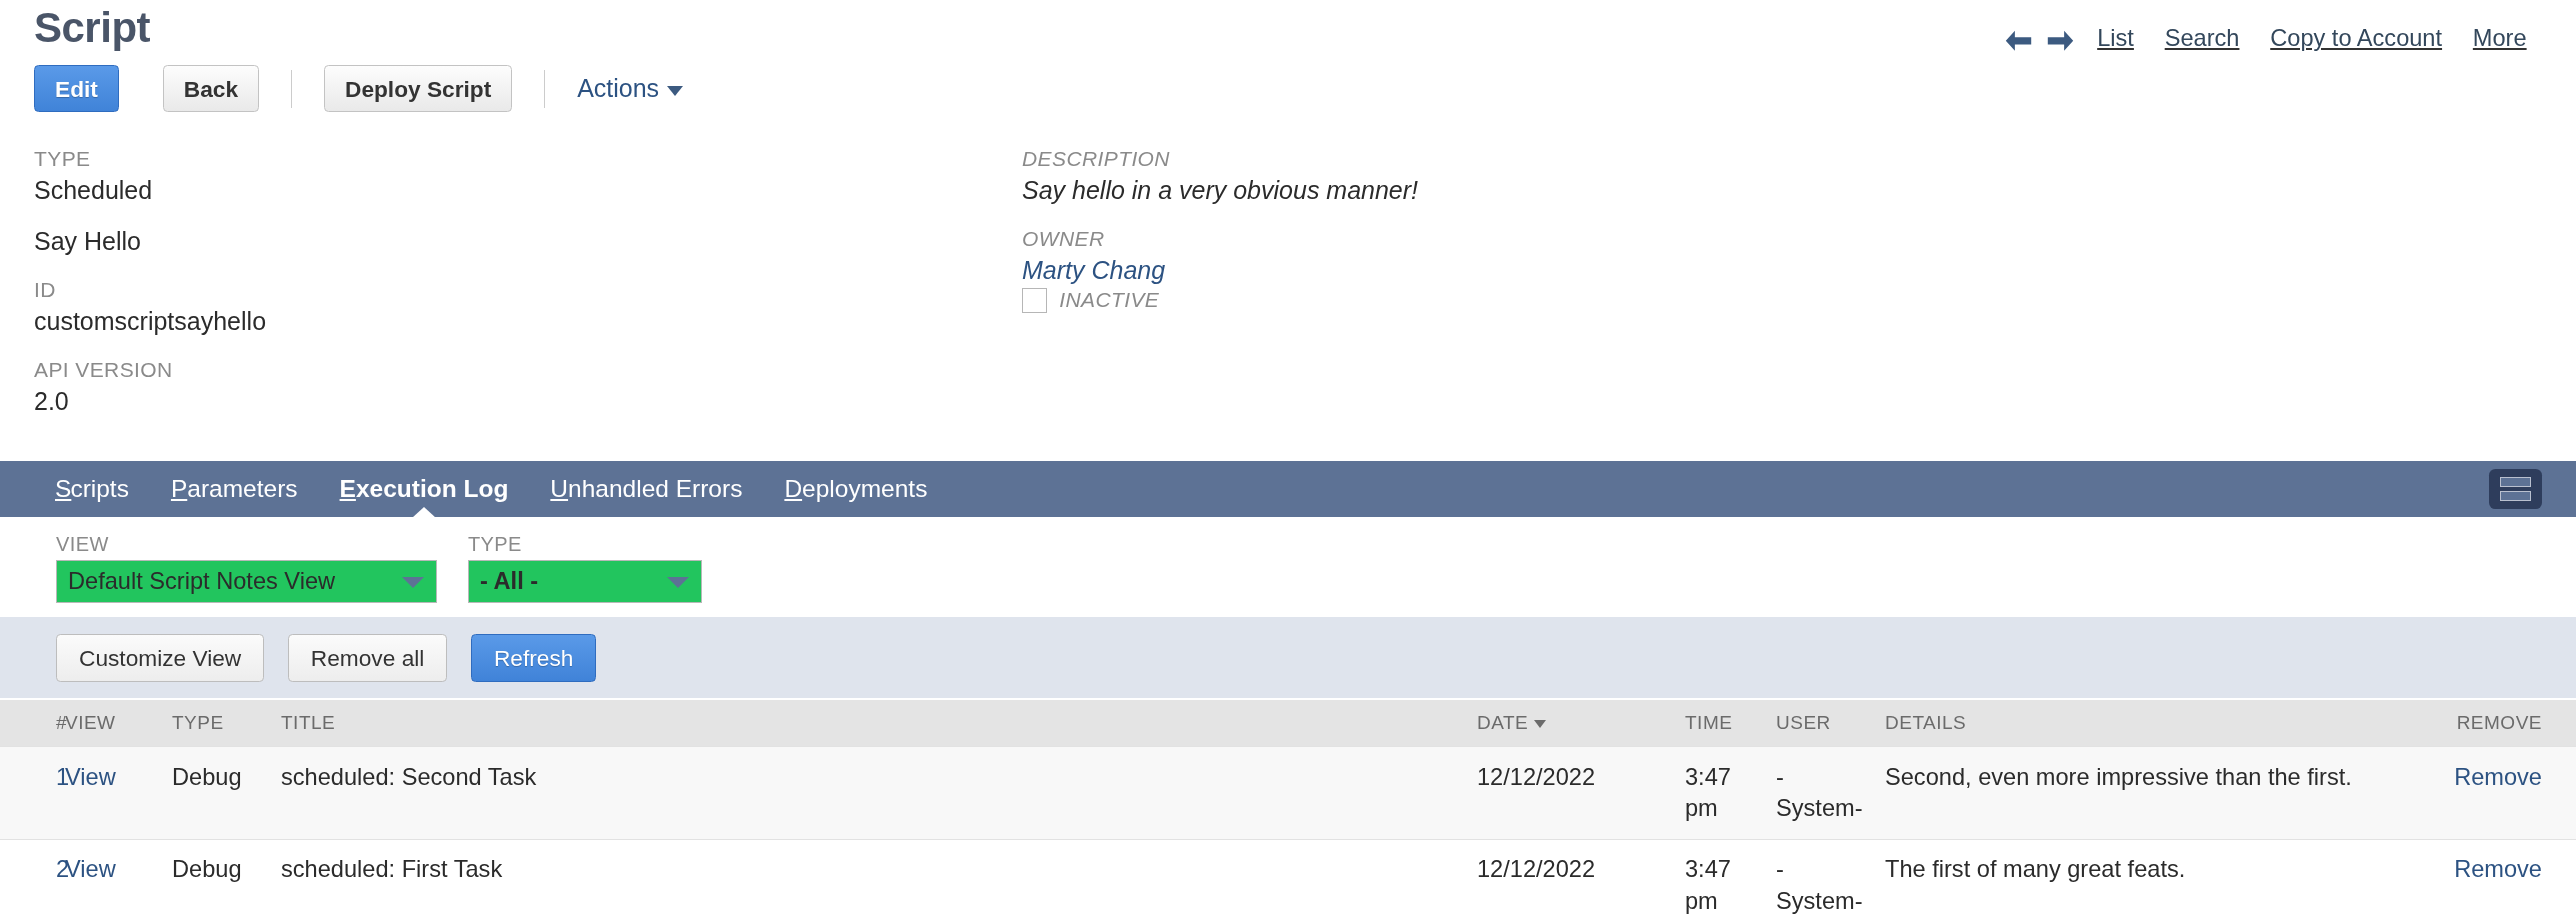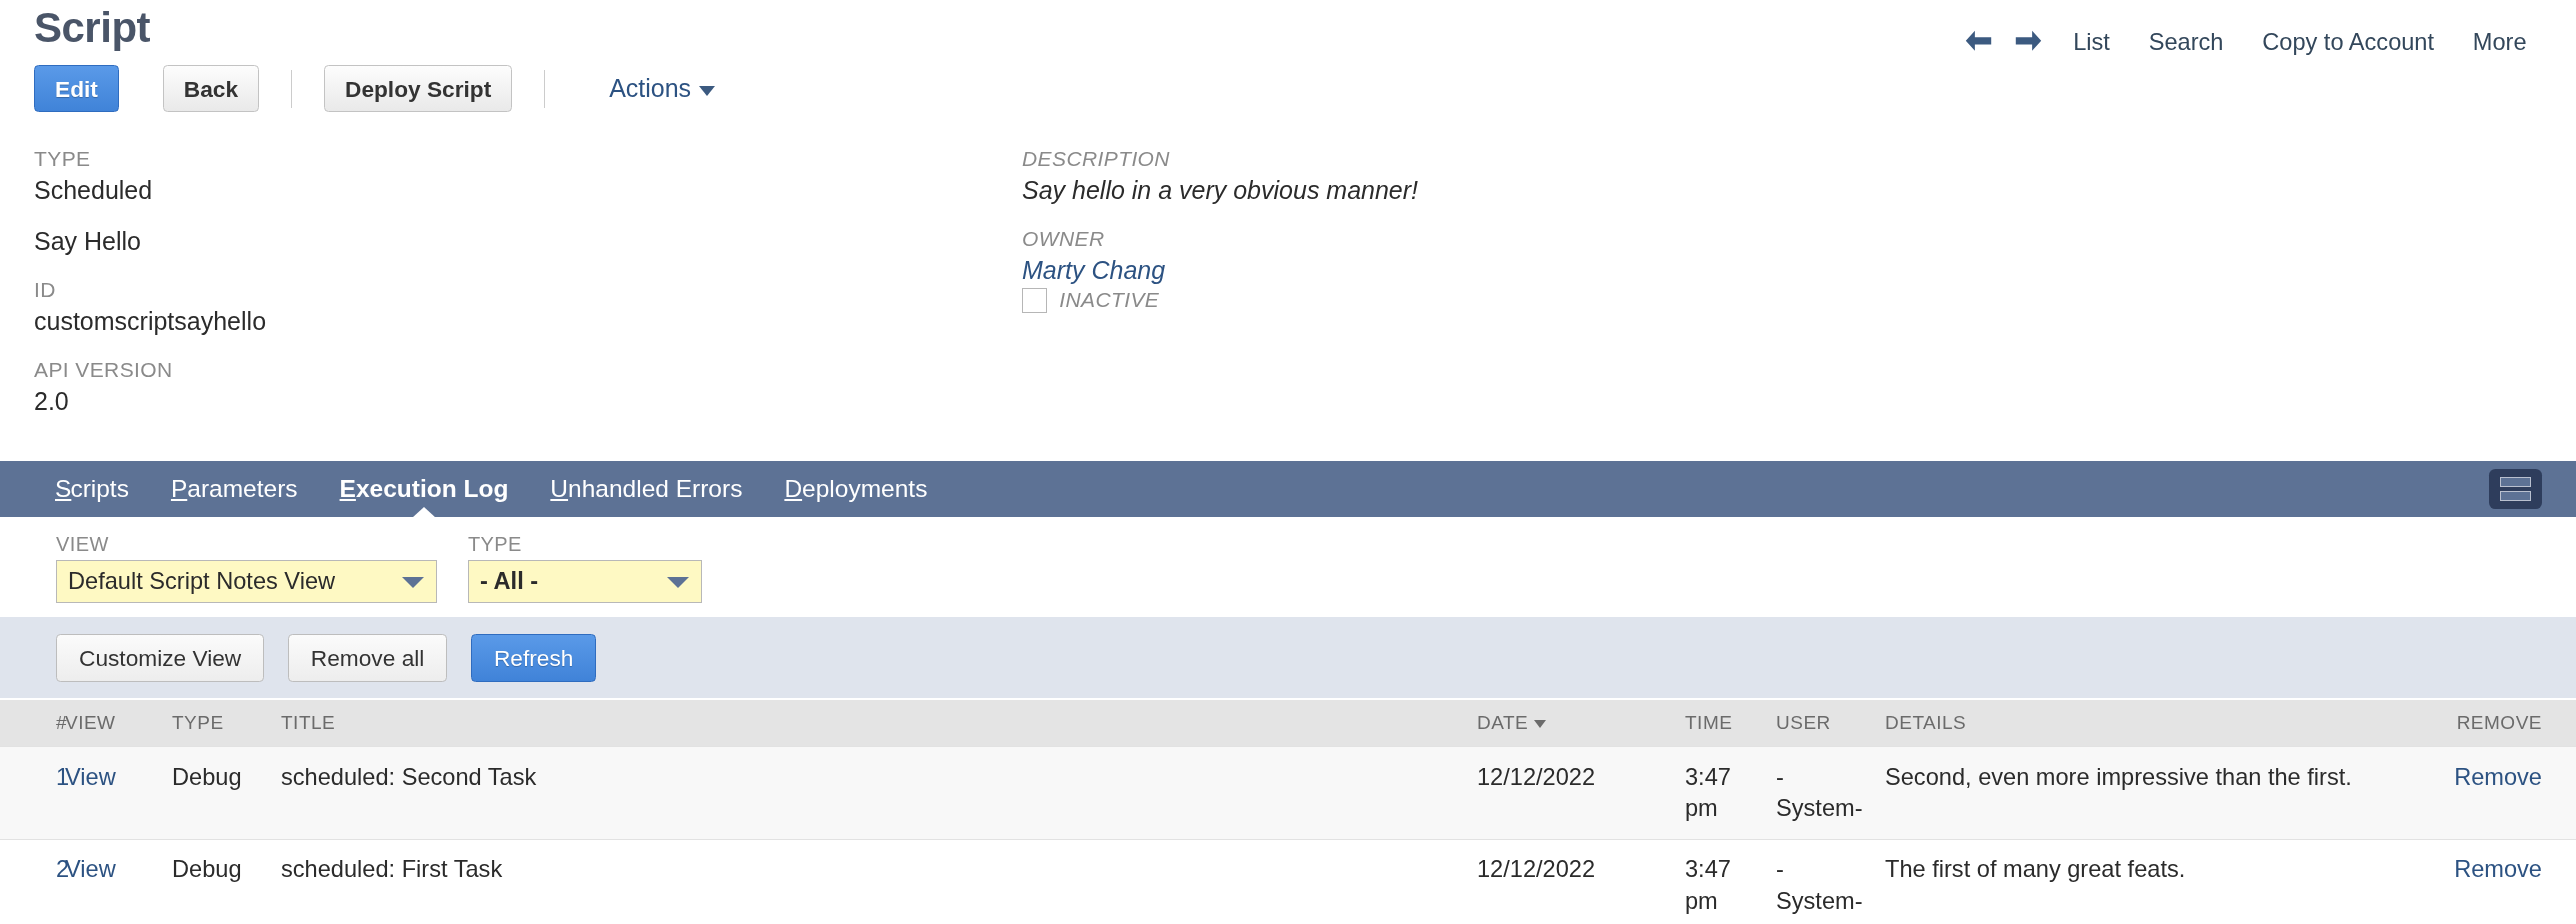--- a/index.html
+++ b/index.html
@@ -32,23 +32,24 @@
     font-weight: bold;
     color: #4a5568;
     letter-spacing: -0.5px;
     line-height: 1.1;
     margin: 0;
   }
 
   
   .top-nav {
     display: flex;
-    align-items: flex-end;
-    gap: 8px;
+    align-items: flex-start;
+    gap: 0px;
     padding-top: 20px;
+    text-decoration: underline;
   }
   .nav-arrow {
     display: inline-flex;
     align-items: center;
     justify-content: center;
     width: 42px;
     height: 31px;
     cursor: pointer;
   }
   .nav-arrow svg { display: block; }
@@ -97,21 +98,20 @@
   }
   .btn-gap { width: 20px; }
   .actions-link {
     font-size: 25px;
     color: #2c5282;
     cursor: pointer;
     display: inline-flex;
     align-items: center;
     gap: 8.2px;
     white-space: nowrap;
-    margin-left: 32px;
   }
   .caret-down {
     width: 0; height: 0;
     border-left: 8.2px solid transparent;
     border-right: 8.2px solid transparent;
     border-top: 10px solid #3c5a80;
     display: inline-block;
     margin-top: 5.4px;
   }
 
@@ -223,21 +223,21 @@
   .filter-label {
     font-size: 20px;
     color: #8a8a8a;
     letter-spacing: 0.4px;
     margin-bottom: 3.6px;
     text-transform: uppercase;
   }
   .select-box {
     position: relative;
     border: 0.9px solid #b8b8b8;
-    background: #fef9c3;
+    background: #22c55e;
     height: 43px;
     display: flex;
     align-items: center;
     padding: 0 42px 0 11px;
     cursor: pointer;
   }
   .select-box.w-view { width: 381px; }
   .select-box.w-type { width: 234px; font-weight: bold; }
   .select-text {
     font-size: 23.6px;

